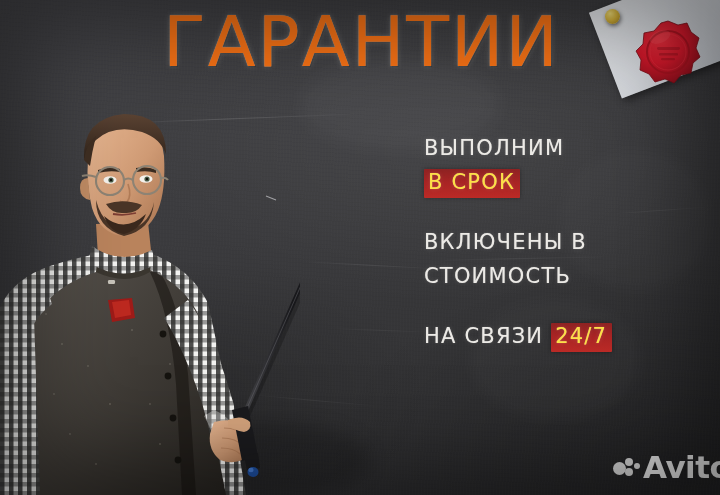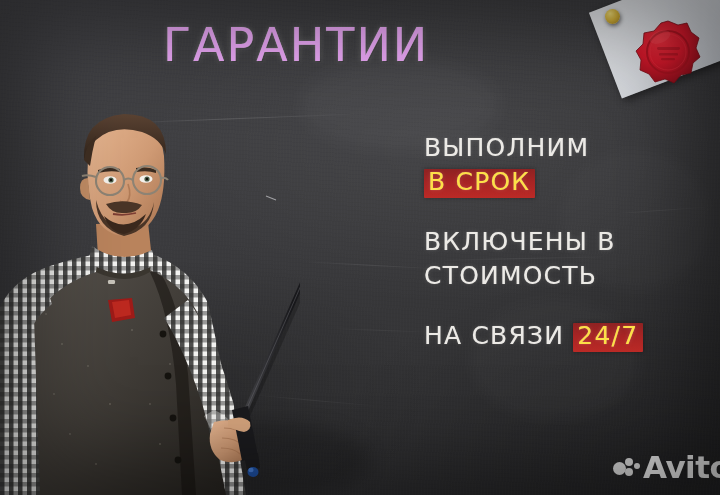--- a/index.html
+++ b/index.html
@@ -52,44 +52,44 @@
     position: absolute;
     inset: 0;
     box-shadow: inset 0 0 90px 30px rgba(0,0,0,0.42);
     pointer-events: none;
   }
 
   
   #headline {
     position: absolute;
     left: 163px;
-    top: 22px;
-    font-size: 46px;
+    top: 7px;
+    font-size: 70px;
     line-height: 1;
     letter-spacing: 2px;
-    color: #f0abfc;
+    color: #f97316;
     font-weight: 400;
     text-shadow:
        0 0 1px rgba(255,255,255,0.55),
        0 0 6px rgba(230,230,225,0.22),
        1px 1px 0 rgba(0,0,0,0.25);
     white-space: nowrap;
     font-family: "DejaVu Sans", sans-serif;
   }
 
   
   #copy-column {
     position: absolute;
     left: 424px;
     top: 131px;
     width: 268px;
   }
   .copy-block { margin-bottom: 26px; }
   .copy-line {
-    font-size: 25px;
+    font-size: 21px;
     line-height: 34px;
     color: #eceae6;
     letter-spacing: 1.2px;
     white-space: nowrap;
     font-weight: 400;
     font-family: "DejaVu Sans", sans-serif;
     text-shadow: 0 0 1px rgba(255,255,255,0.4), 0 0 5px rgba(225,225,220,0.16);
   }
   .mark {
     display: inline-block;

